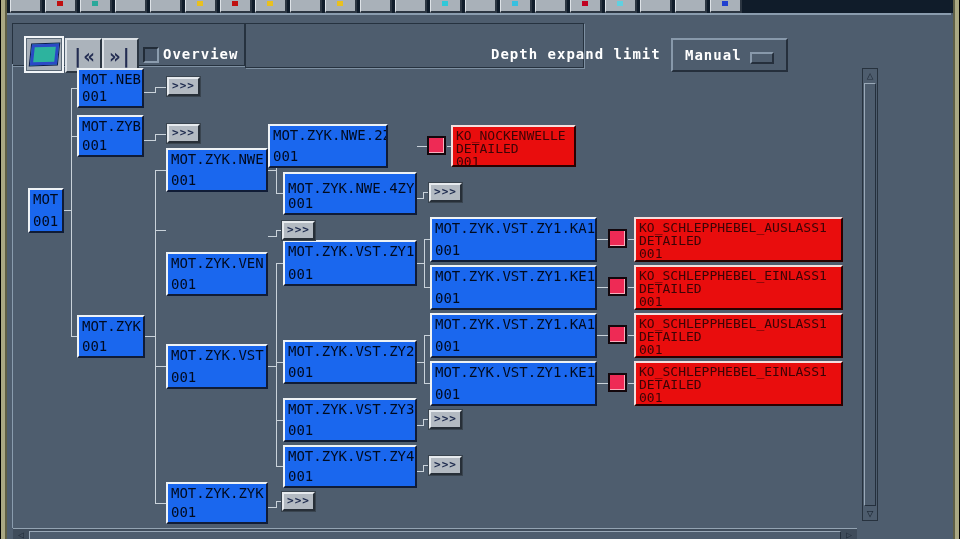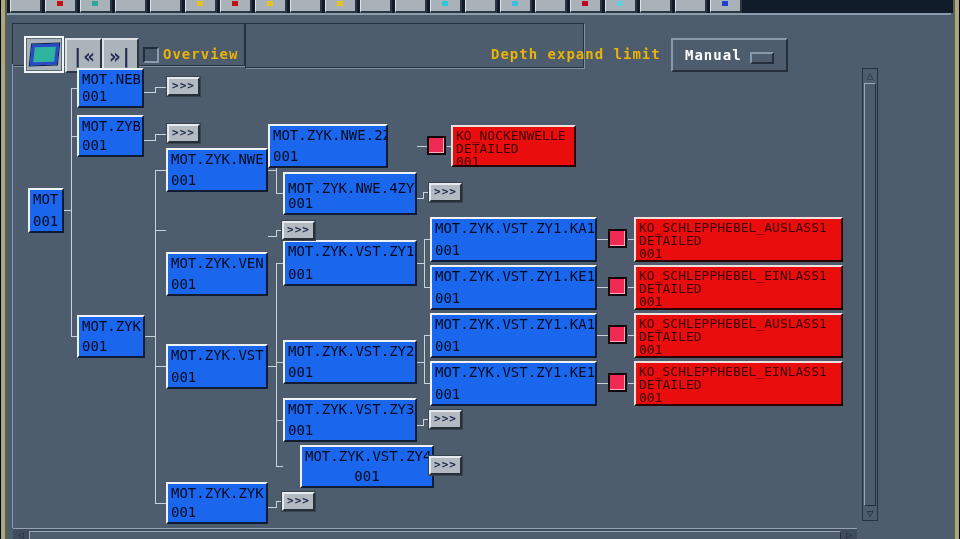--- a/index.html
+++ b/index.html
@@ -32,21 +32,21 @@
   .icon-button{left:11px;top:12px;width:36px;height:33px;background:#a9b1b9;
     border:2px solid #f2f5f8;box-shadow:inset 0 0 0 1px #5a6876;
     display:flex;align-items:center;justify-content:center;position:absolute;}
   .ov-icon{width:21px;height:15px;background:#2db39e;border:3px solid #2b49c6;
     box-shadow:0 0 0 1px #0b1a4a;transform:skewX(-8deg) rotate(-2deg);}
   .btn-first{left:52px;top:14px;width:33px;height:31px;font-size:19px;}
   .btn-last{left:89px;top:14px;width:33px;height:31px;font-size:19px;}
   .checkbox{position:absolute;left:130px;top:23px;width:12px;height:12px;background:#48576a;
     border-top:2px solid #222c38;border-left:2px solid #222c38;
     border-bottom:2px solid #8b9cae;border-right:2px solid #8b9cae;}
-  .lbl{position:absolute;color:#eab308;font:700 14px/1 "DejaVu Sans Mono",monospace;letter-spacing:1px;white-space:nowrap;}
+  .lbl{position:absolute;color:#ffffff;font:700 14px/1 "DejaVu Sans Mono",monospace;letter-spacing:1px;white-space:nowrap;}
   .lbl-overview{left:150px;top:23px;}
   .lbl-depth{left:245px;top:23px;}
   .opt-button{position:absolute;left:425px;top:14px;width:113px;height:30px;background:#4e5d6e;
     border-top:2px solid #8899ab;border-left:2px solid #8899ab;
     border-bottom:2px solid #252f3c;border-right:2px solid #252f3c;}
   .opt-button .opt-text{position:absolute;left:12px;top:8px;color:#fff;font:700 14px/1 "DejaVu Sans Mono",monospace;letter-spacing:1px;}
   .opt-dash{position:absolute;right:12px;top:12px;width:20px;height:8px;background:#4e5d6e;
     border-top:2px solid #8899ab;border-left:2px solid #8899ab;
     border-bottom:2px solid #252f3c;border-right:2px solid #252f3c;}
   
@@ -260,21 +260,21 @@
       <div class="node-version">001</div>
     </div>
     <div class="node component" style="left: 283px; top: 340px; width: 134px; height: 44px;">
       <div class="node-label">MOT.ZYK.VST.ZY2</div>
       <div class="node-version">001</div>
     </div>
     <div class="node component" style="left: 283px; top: 398px; width: 134px; height: 44px;">
       <div class="node-label">MOT.ZYK.VST.ZY3</div>
       <div class="node-version">001</div>
     </div>
-    <div class="node component" style="left: 300px; top: 445px; width: 134px; height: 43px; text-align: center;">
+    <div class="node component" style="left: 283px; top: 445px; width: 134px; height: 43px;">
       <div class="node-label">MOT.ZYK.VST.ZY4</div>
       <div class="node-version">001</div>
     </div>
     <div class="node component" style="left: 430px; top: 217px; width: 167px; height: 45px;">
       <div class="node-label">MOT.ZYK.VST.ZY1.KA1</div>
       <div class="node-version">001</div>
     </div>
     <div class="node component" style="left: 430px; top: 265px; width: 167px; height: 45px;">
       <div class="node-label">MOT.ZYK.VST.ZY1.KE1</div>
       <div class="node-version">001</div>

